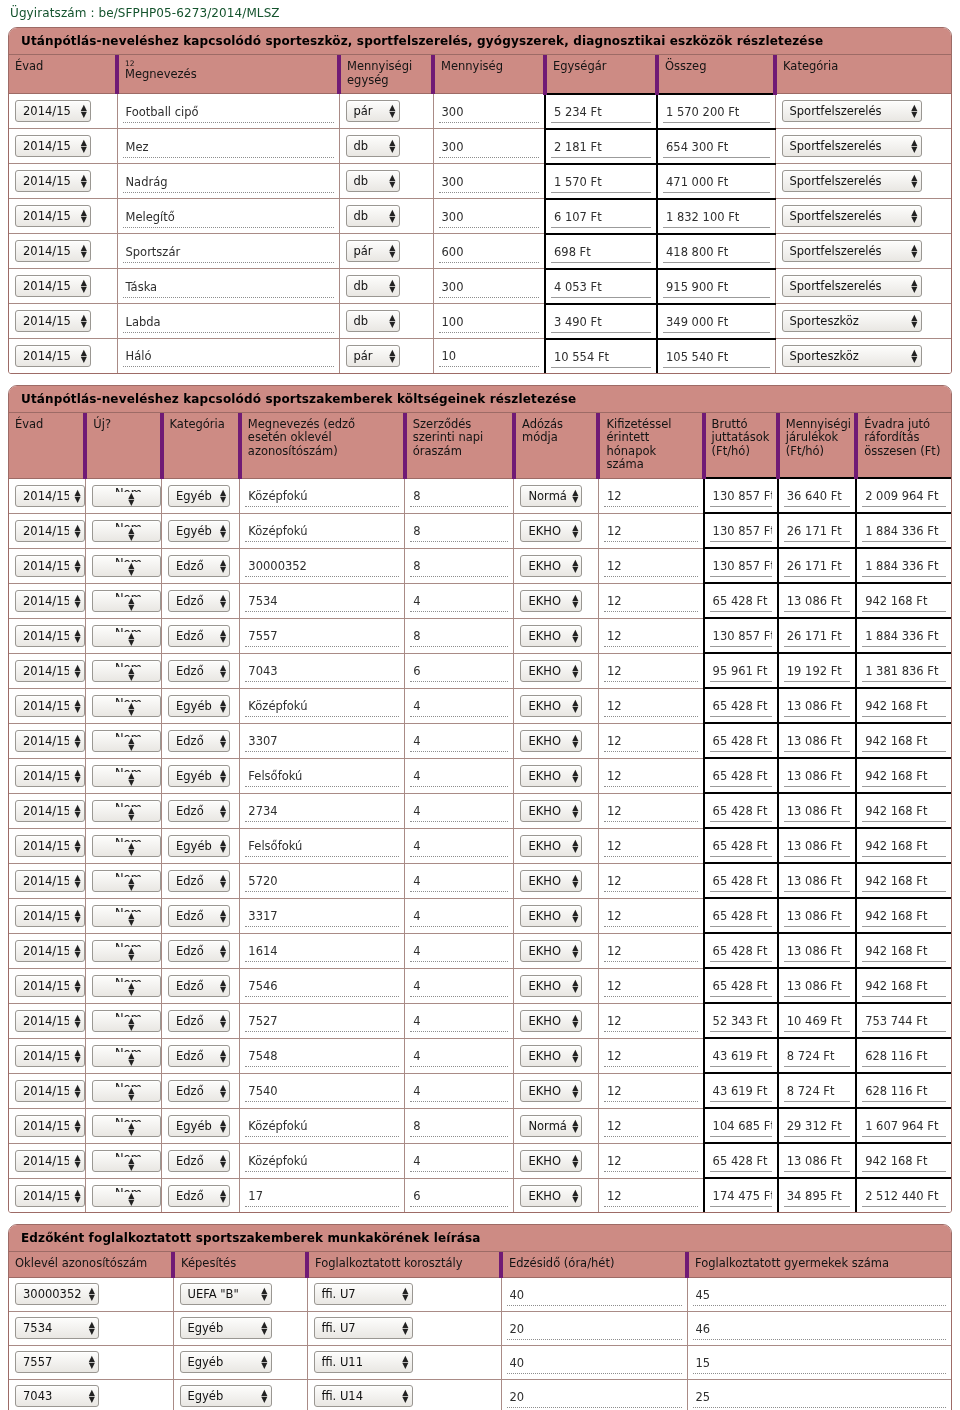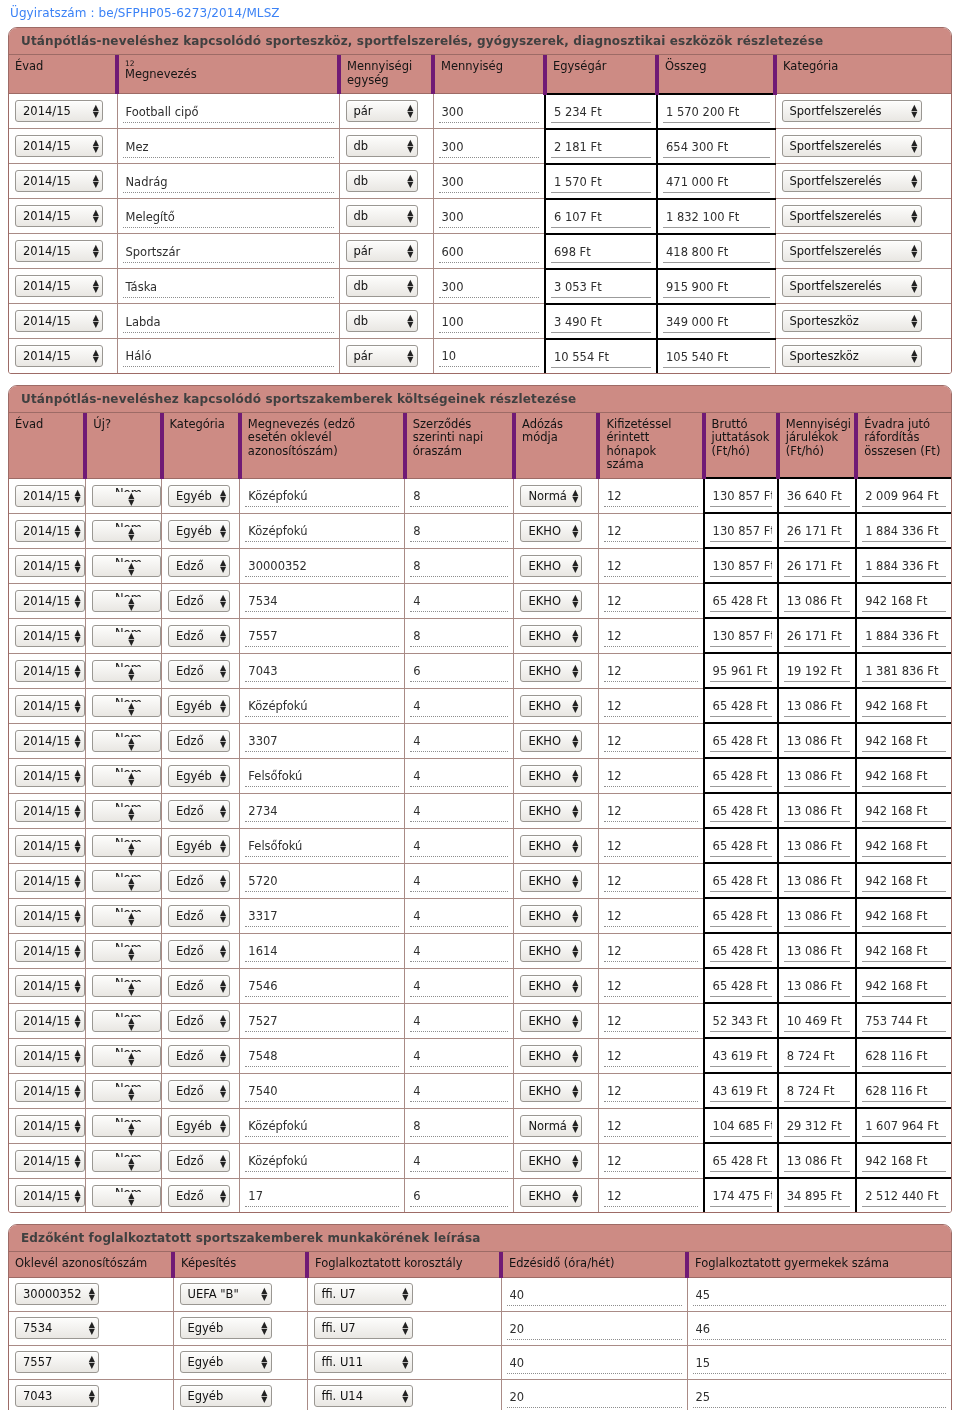--- a/index.html
+++ b/index.html
@@ -16,36 +16,36 @@
   }
   .page {
     width: 960px;
     box-sizing: border-box;
     padding: 4px 8px 10px 8px;
   }
 
   
   .doc-no {
     font-size: 12px;
-    color: #3b82f6;
+    color: #14532d;
     padding: 2px 2px 7px 2px;
     letter-spacing: 0.1px;
   }
 
   
   .block {
     border: 1px solid #9d6b66;
     border-radius: 9px 9px 3px 3px;
     background: #ffffff;
     margin-bottom: 11px;
     overflow: hidden;
   }
   .block-title {
     background: #cd8b84;
-    color: #404040;
+    color: #000000;
     font-weight: bold;
     font-size: 12px;
     padding: 6px 10px 6px 12px;
     border-bottom: 1px solid #9d6b66;
     letter-spacing: 0.15px;
   }
 
   table.grid {
     border-collapse: collapse;
     width: 100%;
@@ -103,22 +103,22 @@
   .sel .arr {
     display: inline-block;
     margin-left: 6px;
     font-size: 8px;
     line-height: 8px;
     color: #222;
     text-align: center;
   }
   .sel .arr b { display: block; font-size: 8px; line-height: 7px; font-weight: normal; }
 
-  .w-season { width: 88px; }
-  .w-unit   { width: 72px; }
+  .w-season { width: 76px; }
+  .w-unit   { width: 54px; }
   .w-cat    { width: 140px; }
   .w-uj     { width: 82px; flex-direction: column; }
   .w-kat2   { width: 62px; }
   .w-ado    { width: 62px; }
   .w-okl    { width: 84px; }
   .w-kep    { width: 92px; }
   .w-koro   { width: 99px; }
 
   
   .inp {
@@ -462,21 +462,21 @@
                     <b>▲</b>
                     <b>▼</b>
                   </span>
                 </span>
               </span>
             </td>
             <td class="">
               <span class="inp">300</span>
             </td>
             <td class="hl">
-              <span class="inp solid">3 053 Ft</span>
+              <span class="inp solid">4 053 Ft</span>
             </td>
             <td class="hl">
               <span class="inp solid">915 900  Ft</span>
             </td>
             <td>
               <span class="row-sel">
                 <span class="sel w-cat">
                   <span class="txt">Sportfelszerelés</span>
                   <span class="arr">
                     <b>▲</b>

